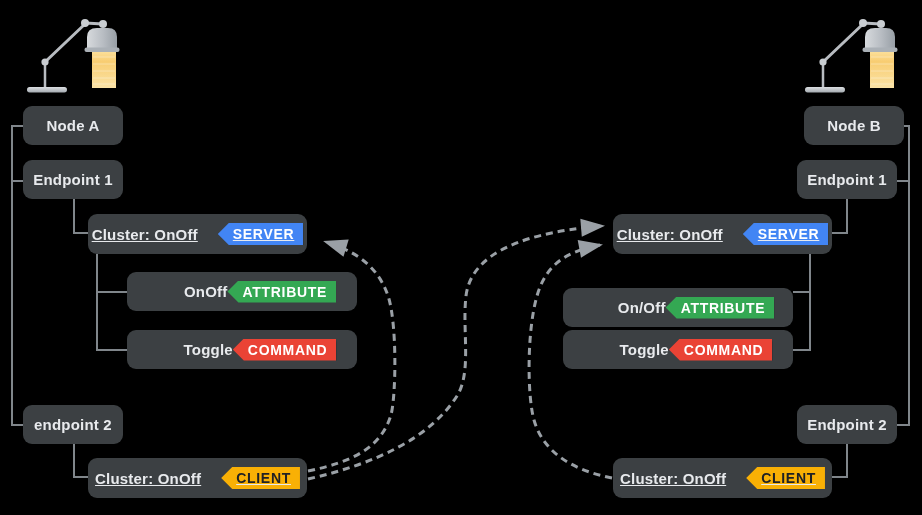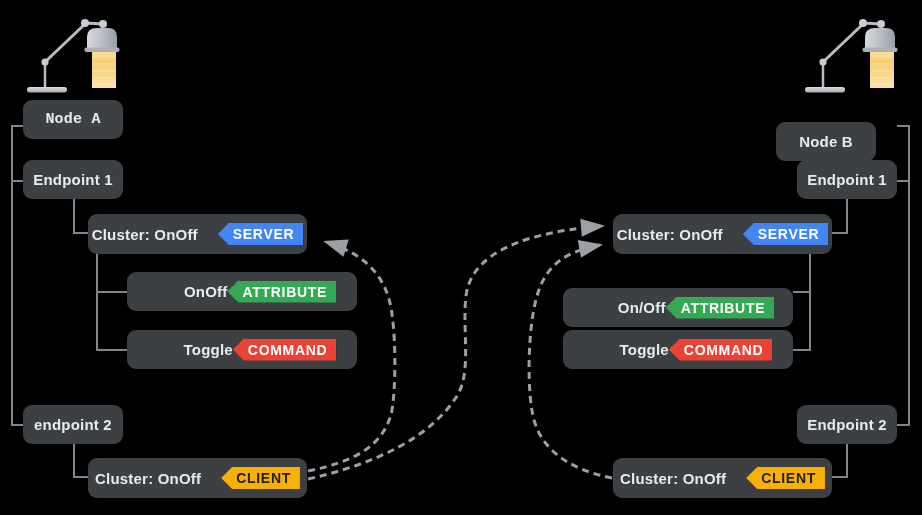--- a/index.html
+++ b/index.html
@@ -14,45 +14,45 @@
   .box{
     position:absolute;z-index:1;
     background:var(--box,#3c4043);
     border-radius:9px;
     display:flex;align-items:center;justify-content:center;
     color:var(--text,#e8eaed);
     font-size:15px;font-weight:bold;
     letter-spacing:.2px;
     box-sizing:border-box;
   }
-  .cluster{gap:20px;}
+  .cluster{gap:20px;text-decoration:underline;}
   .member{padding-left:36px;}
   .badge{
     font-size:14px;font-weight:bold;letter-spacing:.7px;
     color:#fff;
     padding:4px 9px 4px 15px;
     clip-path:polygon(0 50%,11px 0,100% 0,100% 100%,11px 100%);
     filter:drop-shadow(1px 2px 1px rgba(0,0,0,.55));
     white-space:nowrap;
     line-height:1;
   }
   .badge.server{background:var(--server,#4285f4);}
   .badge.attribute{background:var(--attribute,#34a853);text-align:center;}
   .badge.command{background:var(--command,#ea4335);}
   .badge.client{background:var(--client,#f9b005);color:var(--client-text,#202124);}
   
-  .b-node-a   {left:23px; top:100px;width:100px;height:39px;font-family:Liberation Mono, monospace;}
+  .b-node-a   {left:23px; top:106px;width:100px;height:39px;}
   .b-ep1-l    {left:23px; top:160px;width:100px;height:39px;}
   .b-server-l {left:88px; top:214px;width:219px;height:40px;}
   .b-attr-l   {left:127px;top:272px;width:230px;height:39px;}
   .b-cmd-l    {left:127px;top:330px;width:230px;height:39px;}
   .b-ep2-l    {left:23px; top:405px;width:100px;height:39px;}
   .b-client-l {left:88px; top:458px;width:219px;height:40px;}
   
-  .b-node-b   {left:776px;top:106px;width:100px;height:39px;margin-top:16px;}
+  .b-node-b   {left:804px;top:106px;width:100px;height:39px;}
   .b-ep1-r    {left:797px;top:160px;width:100px;height:39px;}
   .b-server-r {left:613px;top:214px;width:219px;height:40px;}
   .b-attr-r   {left:563px;top:288px;width:230px;height:39px;}
   .b-cmd-r    {left:563px;top:330px;width:230px;height:39px;}
   .b-ep2-r    {left:797px;top:405px;width:100px;height:39px;}
   .b-client-r {left:613px;top:458px;width:219px;height:40px;}
 </style>
 </head>
 <body>
 

